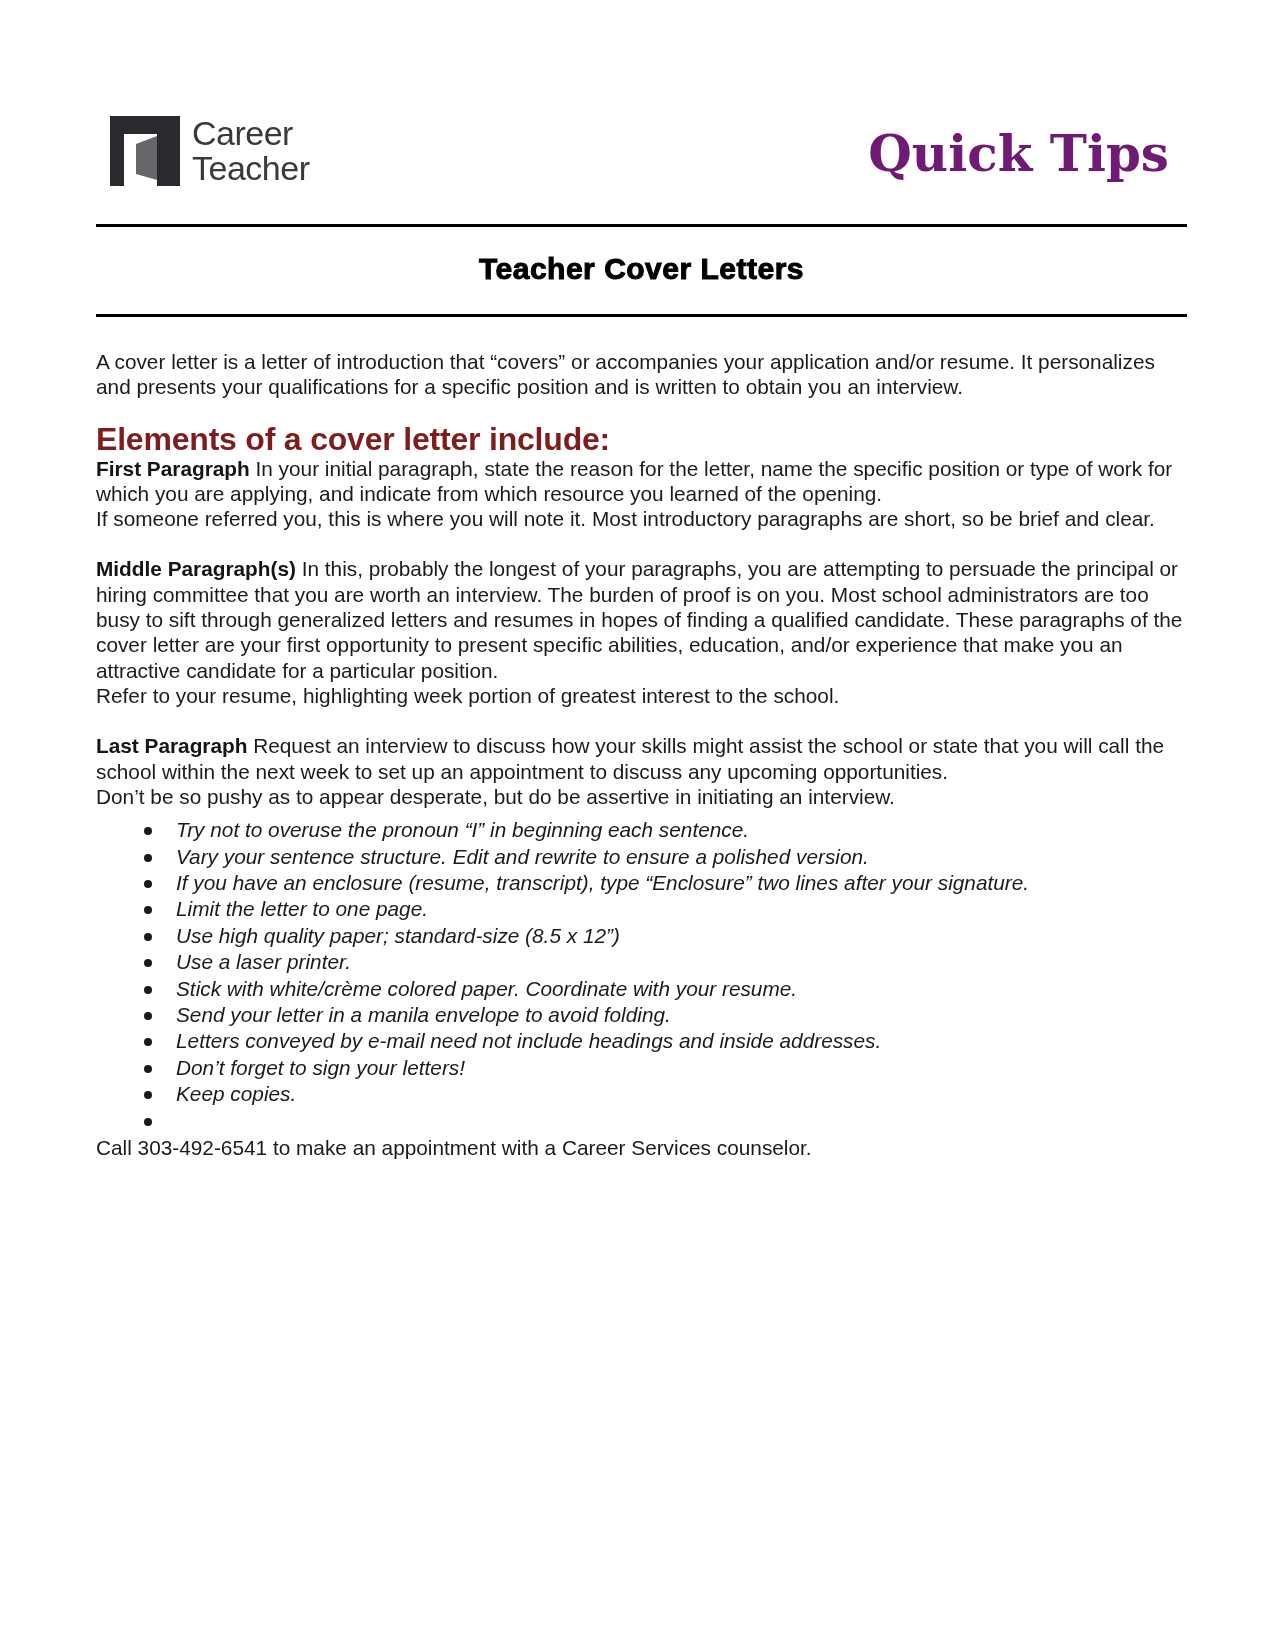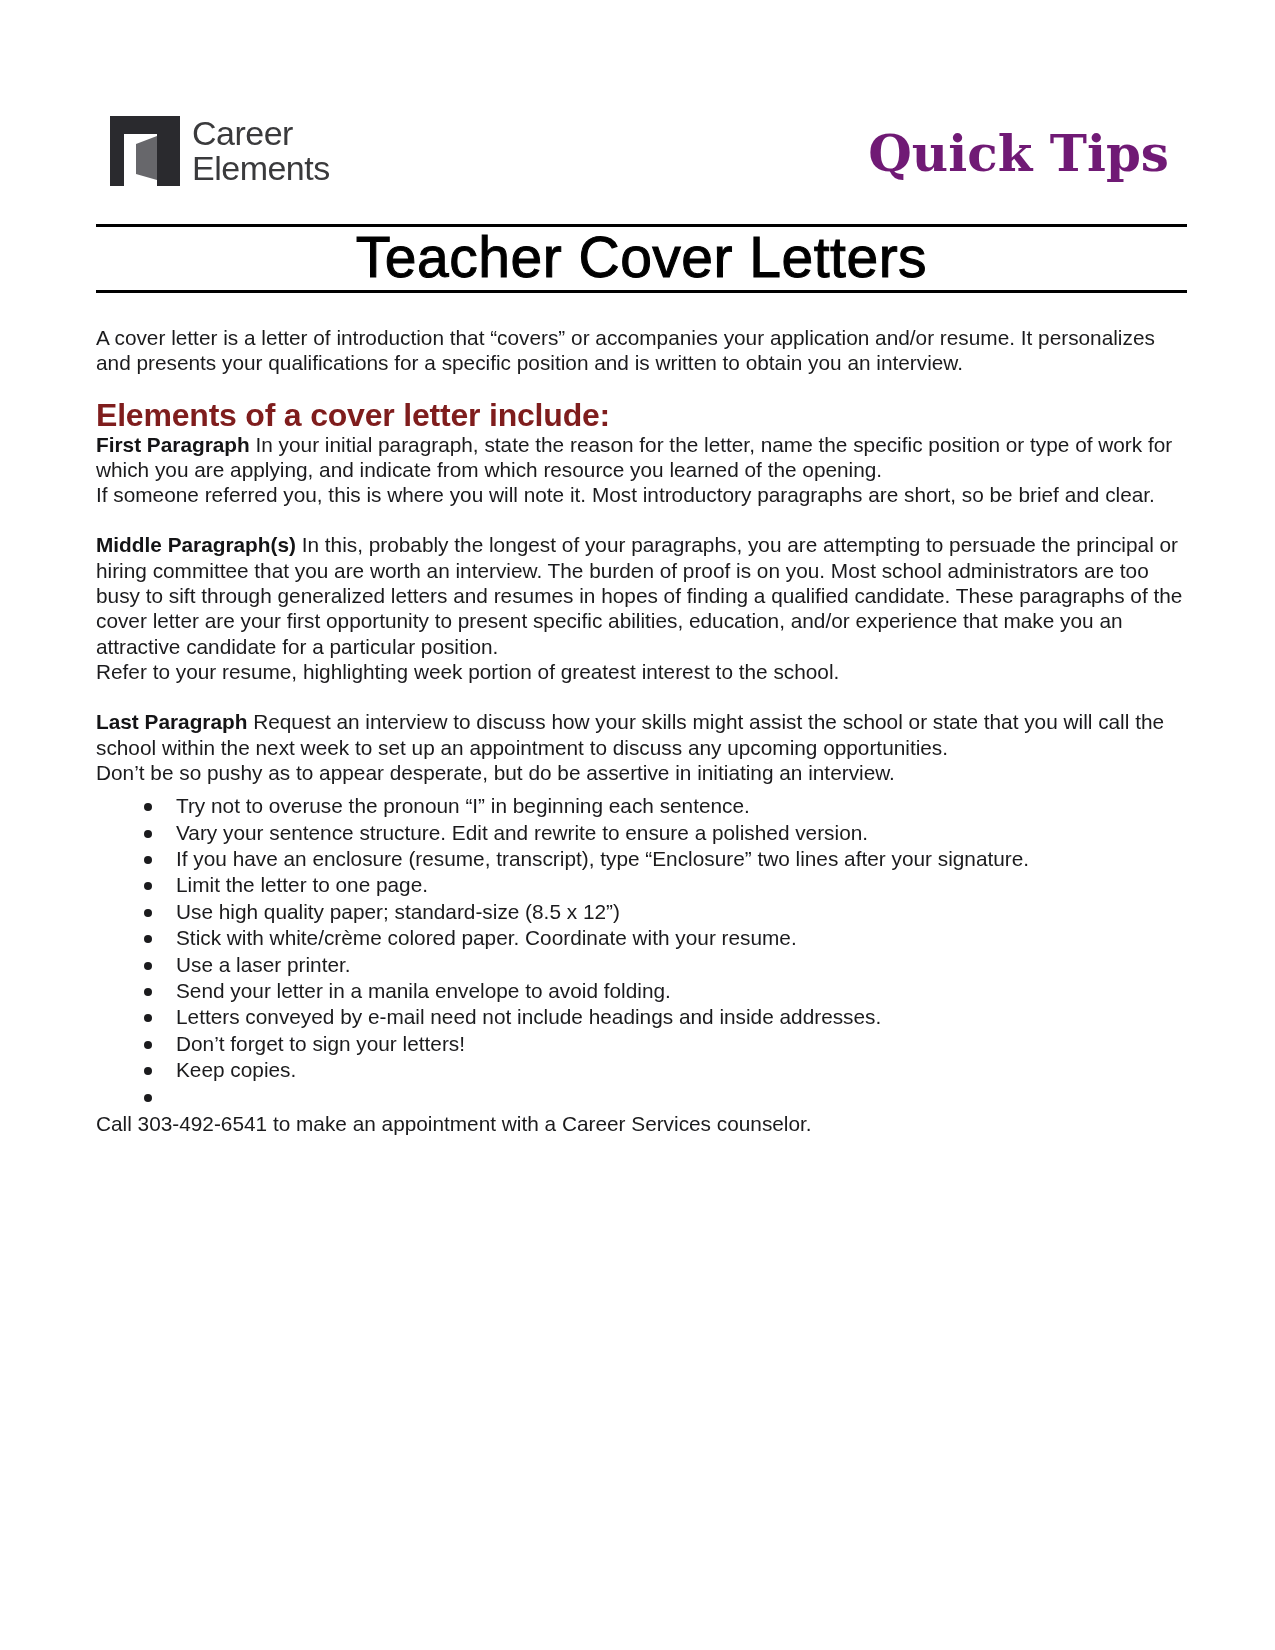--- a/index.html
+++ b/index.html
@@ -25,43 +25,43 @@
     margin-top:12px;margin-right:18px;letter-spacing:0px;
   }
   
   .titleblock{
     margin-top:38px;
     border-top:3px solid #000;
     border-bottom:3px solid #000;
     padding:5px 0 8px 0;
   }
   .titleblock h1{
-    margin:0;text-align:center;
-    font-size:57px;line-height:50px;font-weight:400;color:#000;
+    margin:12px;text-align:center;
+    font-size:30px;line-height:50px;font-weight:700;color:#000;
     -webkit-text-stroke:1px #000;
     letter-spacing:0.5px;
   }
   
   .body{font-size:20.8px;line-height:25.3px;margin:0;}
   .intro{margin-top:32px;}
   h2{
     font-size:32px;line-height:29px;font-weight:700;color:#7f1d1d;
     margin:25px 0 0 0;letter-spacing:-0.2px;
   }
   .para{margin-top:25px;}
   .para.first{margin-top:2px;}
   .para b{font-weight:700;color:#141416;}
   .blockline{display:block;}
   
   .tips{
     list-style:none;
     margin:8px 0 0 48px;padding:0;
     font-size:20.8px;line-height:26.4px;
   }
-  .tips li{position:relative;padding-left:32px;}
+  .tips li{position:relative;padding-left:32px;font-style:italic;}
   .tips .dot{
     position:absolute;left:0;top:10px;
     width:8px;height:8px;border-radius:50%;background:#1b1b1d;
   }
   
   .footerline{margin-top:27px;}
 </style>
 </head>
 <body>
 
@@ -69,21 +69,21 @@
 
   <header class="hdr">
     <div class="logo">
       <svg class="logo-mark" viewBox="0 0 70 70" aria-hidden="true">
         <rect x="0" y="0" width="70" height="70" fill="#2a2a2e"></rect>
         <rect x="14" y="18" width="33" height="52" fill="#ffffff"></rect>
         <polygon points="26,28 47,20 47,64 26,58" fill="#67676b"></polygon>
       </svg>
       <div class="logo-text">
         <span>Career</span>
-        <span>Elements</span>
+        <span>Teacher</span>
       </div>
     </div>
     <div class="quicktips">Quick Tips</div>
   </header>
 
   <div class="titleblock">
     <h1>Teacher Cover Letters</h1>
   </div>
 
   <p class="body intro">A cover letter is a letter of introduction that “covers” or accompanies your application and/or resume. It personalizes and presents your qualifications for a specific position and is written to obtain you an interview.</p>
@@ -108,22 +108,22 @@
     <span class="blockline">Don’t be so pushy as to appear desperate, but do be assertive in initiating an interview.</span>
   </p>
 
 
   <ul class="tips">
     <li><span class="dot"></span><span>Try not to overuse the pronoun “I” in beginning each sentence.</span></li>
     <li><span class="dot"></span><span>Vary your sentence structure. Edit and rewrite to ensure a polished version.</span></li>
     <li><span class="dot"></span><span>If you have an enclosure (resume, transcript), type “Enclosure” two lines after your signature.</span></li>
     <li><span class="dot"></span><span>Limit the letter to one page.</span></li>
     <li><span class="dot"></span><span>Use high quality paper; standard-size (8.5 x 12”)</span></li>
+    <li><span class="dot"></span><span>Use a laser printer.</span></li>
     <li><span class="dot"></span><span>Stick with white/crème colored paper. Coordinate with your resume.</span></li>
-    <li><span class="dot"></span><span>Use a laser printer.</span></li>
     <li><span class="dot"></span><span>Send your letter in a manila envelope to avoid folding.</span></li>
     <li><span class="dot"></span><span>Letters conveyed by e-mail need not include headings and inside addresses.</span></li>
     <li><span class="dot"></span><span>Don’t forget to sign your letters!</span></li>
     <li><span class="dot"></span><span>Keep copies.</span></li>
     <li><span class="dot"></span></li>
   </ul>
 
   <p class="body footerline">Call 303-492-6541 to make an appointment with a Career Services counselor.</p>
 
 </div>

